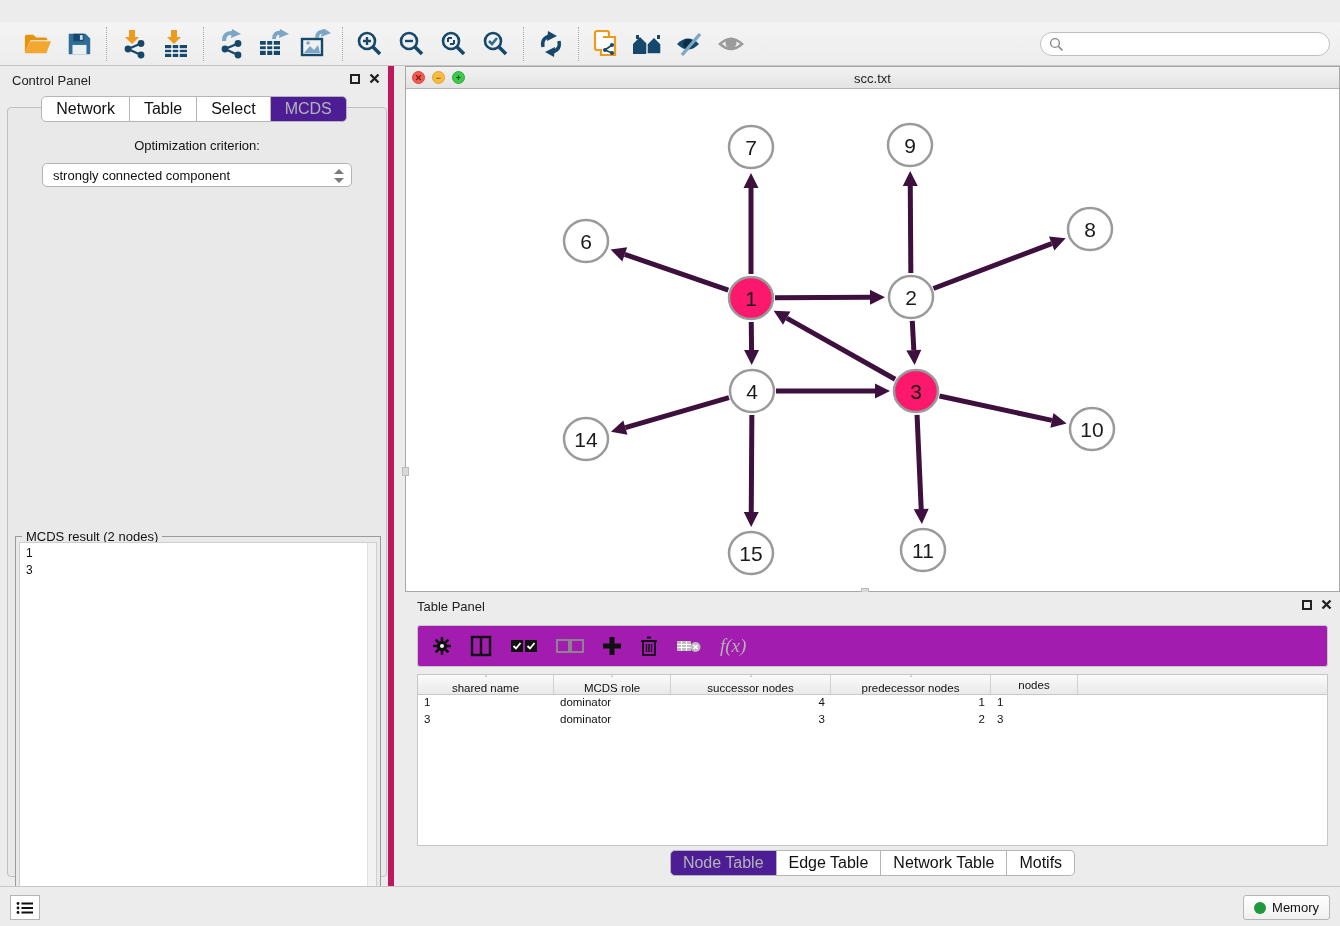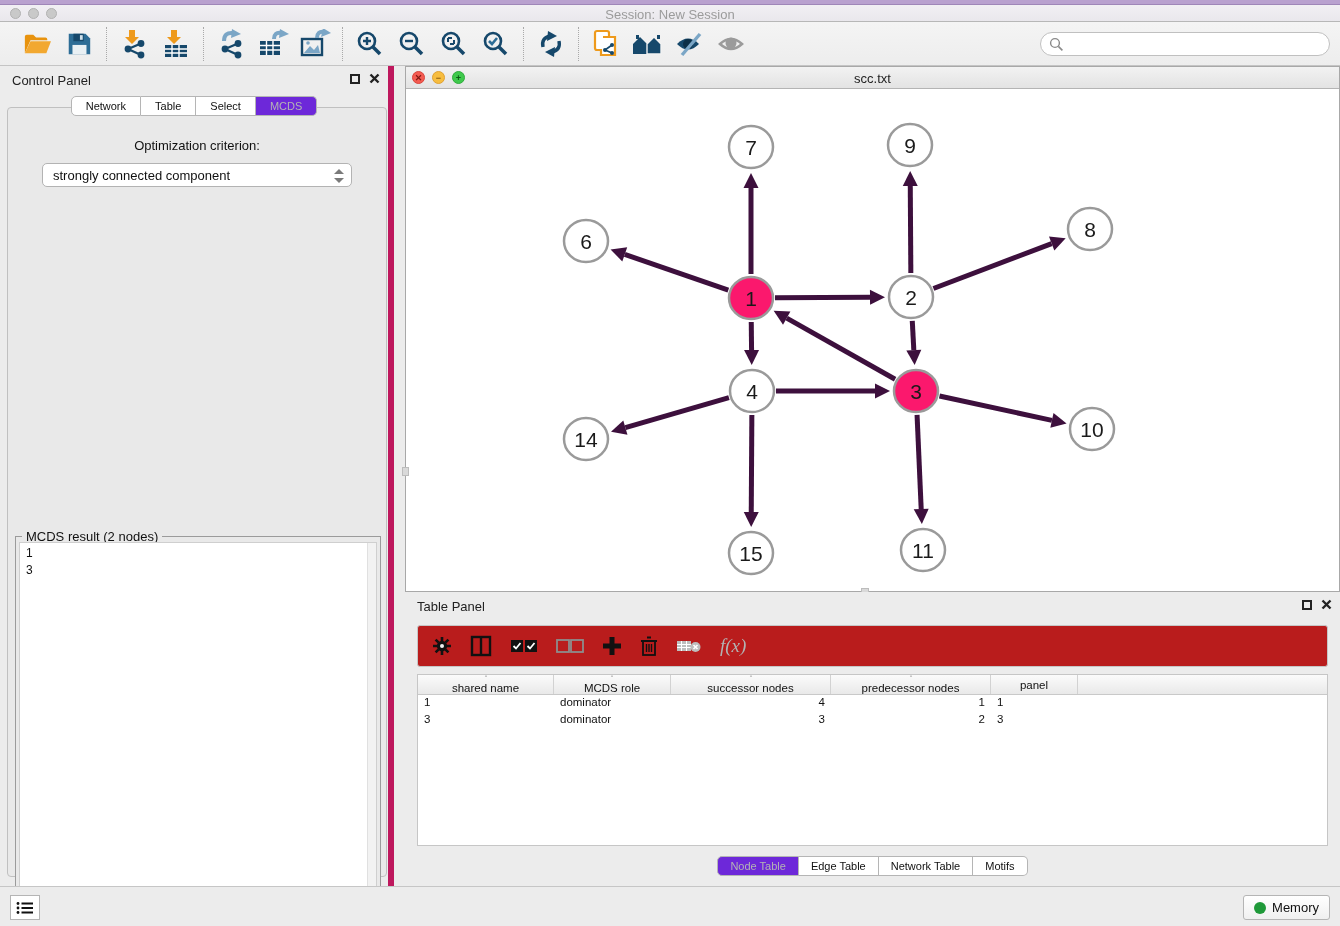--- a/index.html
+++ b/index.html
@@ -29,24 +29,24 @@
 
   
   .control-panel { position:absolute; left:0; top:66px; width:394px; height:820px; background:#ececec; border-right:6px solid #be185d; }
   .panel-header { position:relative; height:28px; }
   .panel-title { position:absolute; left:12px; top:7px; font-size:13px; color:#222; }
   .panel-header-btns { position:absolute; right:8px; top:7px; display:flex; gap:9px; align-items:center; }
   .float-btn { width:10px; height:10px; border:2px solid #222; display:inline-block; cursor:pointer; }
   .close-x { cursor:pointer; display:inline-block; }
 
   .cp-tabs { position:absolute; left:0; top:30px; width:100%; display:flex; justify-content:center; z-index:3; }
-  .tab { font-size:11px; padding:3px 14px; background:#fff; border:1px solid #b5b5b5; border-left:none; color:#111; cursor:pointer; }
+  .tab { font-size:16px; padding:3px 14px; background:#fff; border:1px solid #b5b5b5; border-left:none; color:#111; cursor:pointer; }
   .tab:first-child { border-left:1px solid #b5b5b5; border-radius:5px 0 0 5px; }
   .tab:last-child { border-radius:0 5px 5px 0; }
-  .tab.active { background:#6d28d9; color:#b4b4b4; }
+  .tab.active { background:#4c1d95; color:#b4b4b4; }
 
   .cp-body { position:absolute; left:7px; top:41px; width:380px; height:770px; background:#e9e9e9; border:1px solid #c0c0c0; border-radius:4px; }
   .opt-label { margin-top:30px; text-align:center; font-size:13px; color:#111; }
   .select-box { position:relative; margin:10px auto 0; width:310px; height:24px; background:#fff; border:1px solid #b3b3b3; border-radius:5px; font-size:13px; color:#111; display:flex; align-items:center; padding-left:10px; cursor:pointer; }
   .select-stepper { position:absolute; right:6px; top:4px; }
   .btn-row { display:flex; justify-content:center; gap:14px; margin-top:12px; }
   .push-btn { font-size:13px; color:#111; background:linear-gradient(#ffffff,#f2f2f2); border:1px solid #b3b3b3; border-radius:5px; padding:3px 14px; cursor:pointer; }
 
   .result-group { position:absolute; left:7px; top:428px; width:366px; height:372px; border:1px solid #9b9b9b; background:#e9e9e9; }
   .result-legend { position:absolute; left:6px; top:-8px; background:#e9e9e9; padding:0 4px; font-size:13px; color:#111; }
@@ -63,21 +63,21 @@
   .tl-min { left:26px; background:#f7bd3f; border:1px solid #dfa133; color:#8a5d10; }
   .tl-max { left:46px; background:#3fc94c; border:1px solid #2fab3c; color:#0c5c14; }
   .net-canvas { position:absolute; left:0; top:22px; right:0; bottom:0; background:#fff; }
   .net-canvas svg { position:absolute; left:0; top:0; }
   .splitter-handle-h { position:absolute; left:455px; bottom:-5px; width:8px; height:8px; background:#d9d9d9; border:1px solid #bcbcbc; }
   .splitter-handle-v { position:absolute; left:-4px; top:400px; width:7px; height:9px; background:#d9d9d9; border:1px solid #bcbcbc; }
 
   
   .table-panel { position:absolute; left:405px; top:592px; width:935px; height:294px; background:#ececec; }
   .tp-header { position:relative; height:28px; }
-  .tp-toolbar { position:absolute; left:12px; top:33px; width:911px; height:42px; background:#b91c1c; border:1px solid #c6c6c6; border-radius:3px; display:flex; align-items:center; gap:18px; padding:0 14px; }
+  .tp-toolbar { position:absolute; left:12px; top:33px; width:911px; height:42px; background:#a21caf; border:1px solid #c6c6c6; border-radius:3px; display:flex; align-items:center; gap:18px; padding:0 14px; }
   .tp-tb-btn { background:none; border:none; display:flex; align-items:center; cursor:pointer; }
   .fx-label { font-family:"Liberation Serif", serif; font-style:italic; font-size:19px; color:#b3b3b3; }
 
   .node-table { position:absolute; left:12px; top:82px; width:911px; height:172px; background:#fff; border:1px solid #c6c6c6; overflow:hidden; }
   .nt-header { display:flex; height:20px; background:linear-gradient(#fbfbfb,#e9e9e9); border-bottom:1px solid #c9c9c9; }
   .nt-hcell { display:flex; align-items:center; justify-content:center; gap:5px; font-size:11.5px; color:#111; border-right:1px solid #d2d2d2; position:relative;flex-direction:column; }
   .nt-row { display:flex; height:17px; }
   .nt-cell { font-size:11.5px; color:#111; padding:1px 6px; white-space:nowrap; overflow:hidden; }
 
   .tp-tabs { position:absolute; left:0; bottom:10px; width:100%; display:flex; justify-content:center; }
@@ -87,29 +87,20 @@
   .statusbar { position:absolute; left:0; top:886px; width:1340px; height:52px; background:#ececec; border-top:1px solid #c6c6c6; }
   .list-btn { position:absolute; left:10px; top:8px; width:30px; height:25px; background:#fff; border:1px solid #b5b5b5; display:flex; align-items:center; justify-content:center; cursor:pointer; }
   .memory-btn { position:absolute; right:10px; top:8px; height:25px; background:linear-gradient(#ffffff,#f0f0f0); border:1px solid #b5b5b5; border-radius:3px; display:flex; align-items:center; gap:6px; padding:0 10px; font-size:13px; color:#111; cursor:pointer; }
   .mem-dot { width:12px; height:12px; border-radius:50%; background:#1f9939; }
 </style>
 </head>
 <body>
 
 <div class="app">
 
-  <div class="titlebar">
-    <div class="purple-strip"></div>
-    <div class="traffic-dots">
-      <span></span>
-      <span></span>
-      <span></span>
-    </div>
-    <div class="win-title">Session: New Session</div>
-  </div>
 
   <div class="toolbar">
     <div class="tb-group">
       <button class="tb-btn">
         <svg width="30" height="28" viewBox="0 0 32 30">
           <path d="M3 25 L3 7 Q3 5 5 5 L12 5 L15 8 L25 8 Q27 8 27 10 L27 11 L9 11 Z" fill="#e8930e"></path>
           <path d="M9 12 L31 12 L26 25 L3 25 Z" fill="#f2a830"></path>
         </svg>
       </button>
       <button class="tb-btn">
@@ -453,21 +444,21 @@
           <div class="nt-hcell" style="width: 160px;">
             <svg width="12" height="12" viewBox="0 0 12 12">
               <rect x="4" y="0.5" width="4" height="3.5" fill="#8d8d8d"></rect>
               <path d="M6 4 V7 M2.5 7 H9.5 M2.5 7 V8.5 M9.5 7 V8.5" stroke="#8d8d8d" stroke-width="1.2" fill="none"></path>
               <rect x="0.5" y="8.5" width="4" height="3.5" fill="#8d8d8d"></rect>
               <rect x="7.5" y="8.5" width="4" height="3.5" fill="#8d8d8d"></rect>
             </svg>
             <span>predecessor nodes</span>
           </div>
           <div class="nt-hcell" style="width: 87px;">
-            <span>panel</span>
+            <span>nodes</span>
           </div>
         </div>
       <div id="nt-body">
           <div class="nt-row">
             <div class="nt-cell" style="width: 136px; text-align: left;">1</div>
             <div class="nt-cell" style="width: 117px; text-align: left;">dominator</div>
             <div class="nt-cell" style="width: 160px; text-align: right;">4</div>
             <div class="nt-cell" style="width: 160px; text-align: right;">1</div>
             <div class="nt-cell" style="width: 87px; text-align: left;">1</div>
           </div>

